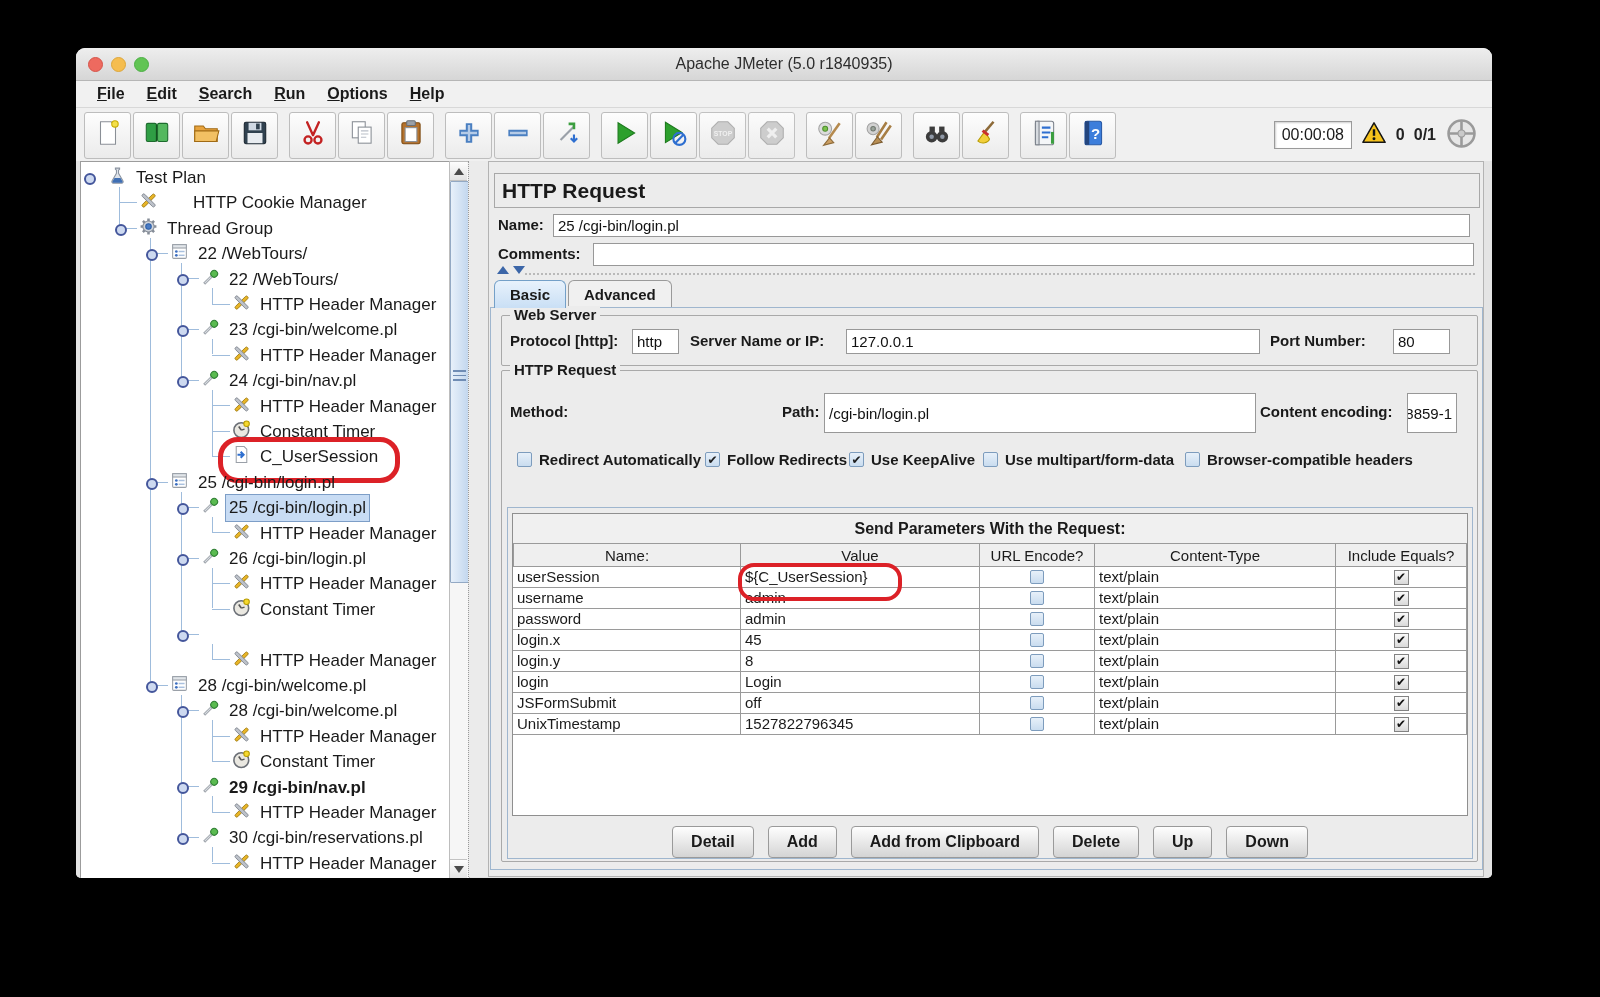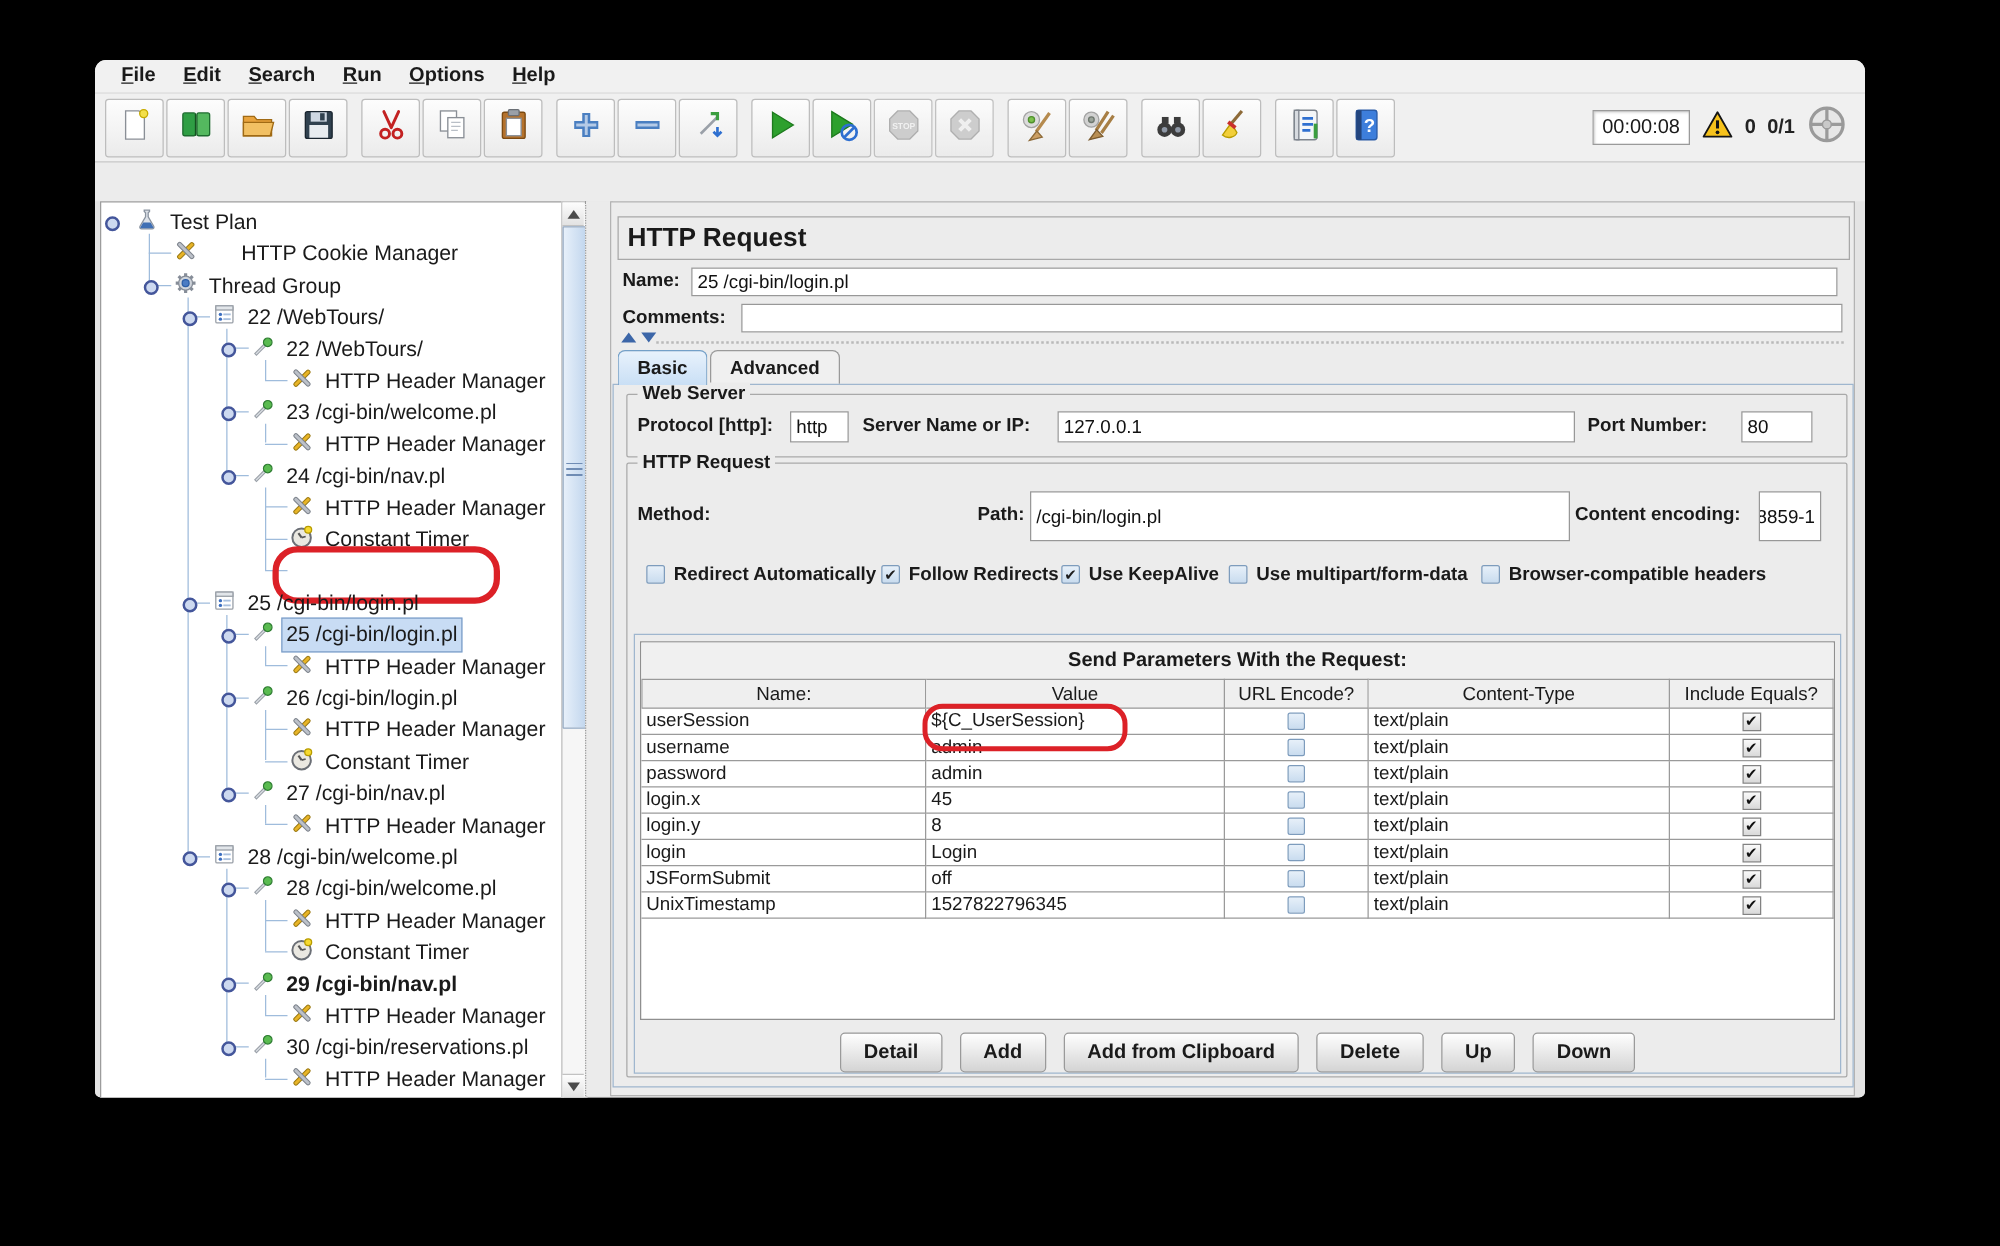--- a/index.html
+++ b/index.html
@@ -108,20 +108,28 @@
   .btnrow{position:absolute;left:0;right:0;display:flex;justify-content:center;gap:14px;}
   .pbtn{height:32px;line-height:30px;padding:0 18px;font-size:16px;font-weight:bold;
         background:linear-gradient(#fefefe,#d4d4d4);border:1px solid #9a9a9a;border-radius:4px;box-sizing:border-box;}
 </style>
 </head>
 <body>
 
 <div class="canvas">
   <div class="window">
 
+    <div class="titlebar">
+      <div class="traffic">
+        <span class="tl red"></span>
+        <span class="tl yel"></span>
+        <span class="tl grn"></span>
+      </div>
+      <div class="wtitle">Apache JMeter (5.0 r1840935)</div>
+    </div>
 
     <div class="menubar" id="menubar">
         <div class="menu-item"><u>F</u>ile</div>
         <div class="menu-item"><u>E</u>dit</div>
         <div class="menu-item"><u>S</u>earch</div>
         <div class="menu-item"><u>R</u>un</div>
         <div class="menu-item"><u>O</u>ptions</div>
         <div class="menu-item"><u>H</u>elp</div>
       </div>
 
@@ -374,20 +382,24 @@
                 <rect x="7.6" y="1" width="3" height="16" rx="1.3" transform="rotate(-45 9 9)" fill="#bcc1c9" stroke="#7d838c" stroke-width=".8"></rect>
               </svg></span><span class="tlabel" style="margin-left: 175px;">HTTP Header Manager</span></div>
           <div class="tline" style="left: 131px; top: 268.7px; width: 18px; height: 1px;"></div>
           <div class="trow" style="top: 256px;"><span class="ticon" style="left: 151px;"><svg width="19" height="19" viewBox="0 0 18 18" xmlns="http://www.w3.org/2000/svg">
                 <circle cx="8.8" cy="9.6" r="7" fill="#eae8e1" stroke="#6b6f76" stroke-width="1.5"></circle>
                 <path d="M8.8 9.6L6.4 6.2" stroke="#555" stroke-width="1.6"></path>
                 <path d="M8.8 9.6l3.1-.9" stroke="#555" stroke-width="1.3"></path>
                 <circle cx="13.8" cy="3.6" r="2.6" fill="#f6d92f" stroke="#b89c00"></circle>
               </svg></span><span class="tlabel" style="margin-left: 175px;">Constant Timer</span></div>
           <div class="tline" style="left: 131px; top: 294.1px; width: 18px; height: 1px;"></div>
+          <div class="trow" style="top: 281.4px;"><span class="ticon" style="left: 151px;"><svg width="19" height="19" viewBox="0 0 18 18" xmlns="http://www.w3.org/2000/svg">
+                <path d="M4 1.5h7.5l2.5 2.5v12.5H4z" fill="#fff" stroke="#9aa0a8"></path>
+                <path d="M5.2 9.2h5.6M8.2 6.4l2.8 2.8-2.8 2.8" stroke="#2e6fd0" stroke-width="1.9" fill="none"></path>
+              </svg></span><span class="tlabel" style="margin-left: 175px;">C_UserSession</span></div>
           <div class="annot" style="left: 137px; top: 275.4px; width: 172px; height: 36px;"></div>
           <div class="tline" style="left: 69px; top: 319.5px; width: 18px; height: 1px;"></div>
           <div class="knob" style="left: 65px; top: 315.5px;"></div>
           <div class="trow" style="top: 306.8px;"><span class="ticon" style="left: 89px;"><svg width="19" height="19" viewBox="0 0 18 18" xmlns="http://www.w3.org/2000/svg">
                 <rect x="2.5" y="2.5" width="13" height="13" rx="1" fill="#fff" stroke="#9aa0a8"></rect>
                 <rect x="2.5" y="2.5" width="13" height="3.2" fill="#e2e6ea" stroke="#9aa0a8"></rect>
                 <circle cx="6" cy="9" r="1.3" fill="#3d6fc0"></circle>
                 <circle cx="6" cy="12.6" r="1.3" fill="#3d6fc0"></circle>
                 <rect x="8.2" y="8.3" width="5.6" height="1.4" fill="#a9c0de"></rect>
                 <rect x="8.2" y="11.9" width="5.6" height="1.4" fill="#a9c0de"></rect>
@@ -418,25 +430,20 @@
               </svg></span><span class="tlabel" style="margin-left: 175px;">HTTP Header Manager</span></div>
           <div class="tline" style="left: 131px; top: 446.5px; width: 18px; height: 1px;"></div>
           <div class="trow" style="top: 433.8px;"><span class="ticon" style="left: 151px;"><svg width="19" height="19" viewBox="0 0 18 18" xmlns="http://www.w3.org/2000/svg">
                 <circle cx="8.8" cy="9.6" r="7" fill="#eae8e1" stroke="#6b6f76" stroke-width="1.5"></circle>
                 <path d="M8.8 9.6L6.4 6.2" stroke="#555" stroke-width="1.6"></path>
                 <path d="M8.8 9.6l3.1-.9" stroke="#555" stroke-width="1.3"></path>
                 <circle cx="13.8" cy="3.6" r="2.6" fill="#f6d92f" stroke="#b89c00"></circle>
               </svg></span><span class="tlabel" style="margin-left: 175px;">Constant Timer</span></div>
           <div class="tline" style="left: 100px; top: 471.9px; width: 18px; height: 1px;"></div>
           <div class="knob" style="left: 96px; top: 467.9px;"></div>
-          <div class="trow" style="top: 459.2px;"><span class="ticon" style="left: 120px;"><svg width="19" height="19" viewBox="0 0 18 18" xmlns="http://www.w3.org/2000/svg">
-                <line x1="3" y1="15" x2="11.5" y2="6.5" stroke="#9aa0a8" stroke-width="2.6"></line>
-                <line x1="3.6" y1="14.4" x2="10.5" y2="7.5" stroke="#dadee3" stroke-width="1"></line>
-                <rect x="9.3" y="2.3" width="6.4" height="6.4" rx="3.2" transform="rotate(45 12.5 5.5)" fill="#5abb50" stroke="#2e7d32"></rect>
-              </svg></span><span class="tlabel" style="margin-left: 144px;">27 /cgi-bin/nav.pl</span></div>
           <div class="tline" style="left: 131px; top: 497.3px; width: 18px; height: 1px;"></div>
           <div class="trow" style="top: 484.6px;"><span class="ticon" style="left: 151px;"><svg width="19" height="19" viewBox="0 0 18 18" xmlns="http://www.w3.org/2000/svg">
                 <rect x="7.6" y="1" width="3" height="16" rx="1.3" transform="rotate(45 9 9)" fill="#e8b426" stroke="#9b7a14" stroke-width=".8"></rect>
                 <rect x="7.6" y="1" width="3" height="16" rx="1.3" transform="rotate(-45 9 9)" fill="#bcc1c9" stroke="#7d838c" stroke-width=".8"></rect>
               </svg></span><span class="tlabel" style="margin-left: 175px;">HTTP Header Manager</span></div>
           <div class="tline" style="left: 69px; top: 522.7px; width: 18px; height: 1px;"></div>
           <div class="knob" style="left: 65px; top: 518.7px;"></div>
           <div class="trow" style="top: 510px;"><span class="ticon" style="left: 89px;"><svg width="19" height="19" viewBox="0 0 18 18" xmlns="http://www.w3.org/2000/svg">
                 <rect x="2.5" y="2.5" width="13" height="13" rx="1" fill="#fff" stroke="#9aa0a8"></rect>
                 <rect x="2.5" y="2.5" width="13" height="3.2" fill="#e2e6ea" stroke="#9aa0a8"></rect>

